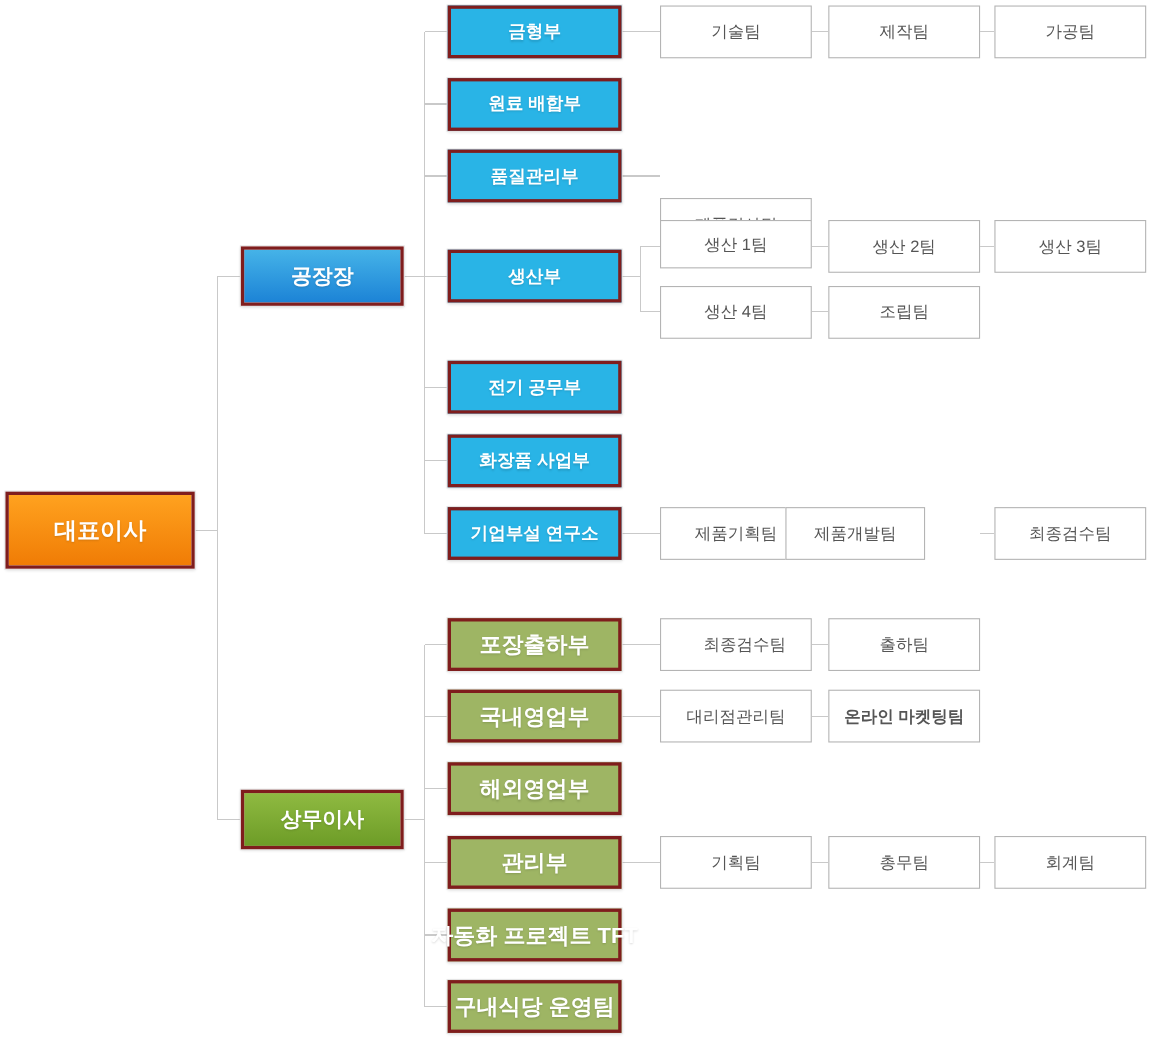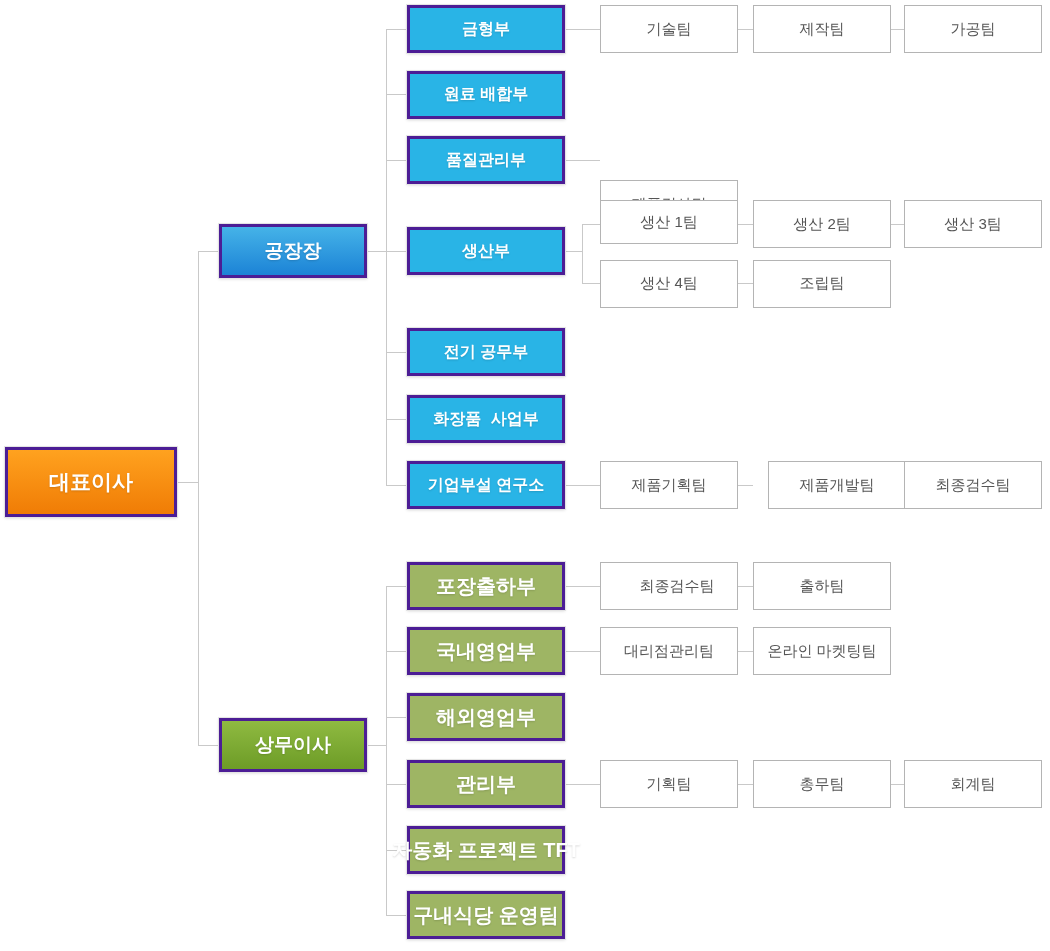--- a/index.html
+++ b/index.html
@@ -25,21 +25,21 @@
   .node {
     position: absolute;
     box-sizing: border-box;
     display: flex;
     align-items: center;
     justify-content: center;
     text-align: center;
     white-space: nowrap;
   }
   .colored {
-    border: 3px solid #4c1d95;
+    border: 3px solid #7f1d1d;
     box-shadow: 0 0 0 1px #e4e4e4, 0 1px 3px rgba(0,0,0,0.18);
     color: #ffffff;
     font-weight: bold;
     text-shadow: 0 1px 2px rgba(0,0,0,0.15);
   }
   .root {
     font-size: 21px;
     background: linear-gradient(180deg, var(--root-top), var(--root-bottom));
   }
   .branch-blue {
@@ -122,32 +122,32 @@
     <div class="node colored dept-blue" style="left: 407px; top: 70.5px; width: 158px; height: 48px;">원료 배합부</div>
     <div class="node colored dept-blue" style="left: 407px; top: 136px; width: 158px; height: 48px;">품질관리부</div>
     <div class="node team" style="left: 600px; top: 136px; width: 138px; height: 48px; margin-top: 44px;">제품검사팀</div>
     <div class="node colored dept-blue" style="left: 407px; top: 227px; width: 158px; height: 48px;">생산부</div>
     <div class="node team" style="left: 600px; top: 200px; width: 138px; height: 44px;">생산 1팀</div>
     <div class="node team" style="left: 753px; top: 200px; width: 138px; height: 48px;">생산 2팀</div>
     <div class="node team" style="left: 904px; top: 200px; width: 138px; height: 48px;">생산 3팀</div>
     <div class="node team" style="left: 600px; top: 259.5px; width: 138px; height: 48px;">생산 4팀</div>
     <div class="node team" style="left: 753px; top: 259.5px; width: 138px; height: 48px;">조립팀</div>
     <div class="node colored dept-blue" style="left: 407px; top: 328px; width: 158px; height: 48px; text-align: right;">전기 공무부</div>
-    <div class="node colored dept-blue" style="left: 407px; top: 395px; width: 158px; height: 48px; font-family: Liberation Mono, monospace;">화장품 사업부</div>
+    <div class="node colored dept-blue" style="left: 407px; top: 395px; width: 158px; height: 48px;">화장품 사업부</div>
     <div class="node colored dept-blue" style="left: 407px; top: 461px; width: 158px; height: 48px;">기업부설 연구소</div>
     <div class="node team" style="left: 600px; top: 461px; width: 138px; height: 48px;">제품기획팀</div>
-    <div class="node team" style="left: 768px; top: 461px; width: 138px; height: 48px;">제품개발팀</div>
+    <div class="node team" style="left: 714px; top: 461px; width: 127px; height: 48px;">제품개발팀</div>
     <div class="node team" style="left: 904px; top: 461px; width: 138px; height: 48px;">최종검수팀</div>
     <div class="node colored branch-green" style="left: 219px; top: 718px; width: 148px; height: 54px;">상무이사</div>
     <div class="node colored dept-green" style="left: 407px; top: 562px; width: 158px; height: 48px;">포장출하부</div>
     <div class="node team" style="left: 600px; top: 562px; width: 138px; height: 48px; padding-left: 16px;">최종검수팀</div>
     <div class="node team" style="left: 753px; top: 562px; width: 138px; height: 48px;">출하팀</div>
     <div class="node team" style="left: 600px; top: 627px; width: 138px; height: 48px;">대리점관리팀</div>
     <div class="node colored dept-green" style="left: 407px; top: 627px; width: 158px; height: 48px;">국내영업부</div>
-    <div class="node team" style="left: 753px; top: 627px; width: 138px; height: 48px;">온라인 마켓팅팀</div>
+    <div class="node team" style="left: 753px; top: 627px; width: 138px; height: 48px; font-weight: bold;">온라인 마켓팅팀</div>
     <div class="node colored dept-green" style="left: 407px; top: 693px; width: 158px; height: 48px;">해외영업부</div>
     <div class="node colored dept-green" style="left: 407px; top: 760px; width: 158px; height: 48px;">관리부</div>
     <div class="node team" style="left: 600px; top: 760px; width: 138px; height: 48px;">기획팀</div>
     <div class="node team" style="left: 753px; top: 760px; width: 138px; height: 48px;">총무팀</div>
     <div class="node team" style="left: 904px; top: 760px; width: 138px; height: 48px;">회계팀</div>
     <div class="node colored dept-green" style="left: 407px; top: 826px; width: 158px; height: 48px;">자동화 프로젝트 TFT</div>
     <div class="node colored dept-green" style="left: 407px; top: 891px; width: 158px; height: 48px;">구내식당 운영팀</div>
   </div>
 
 </body></html>

